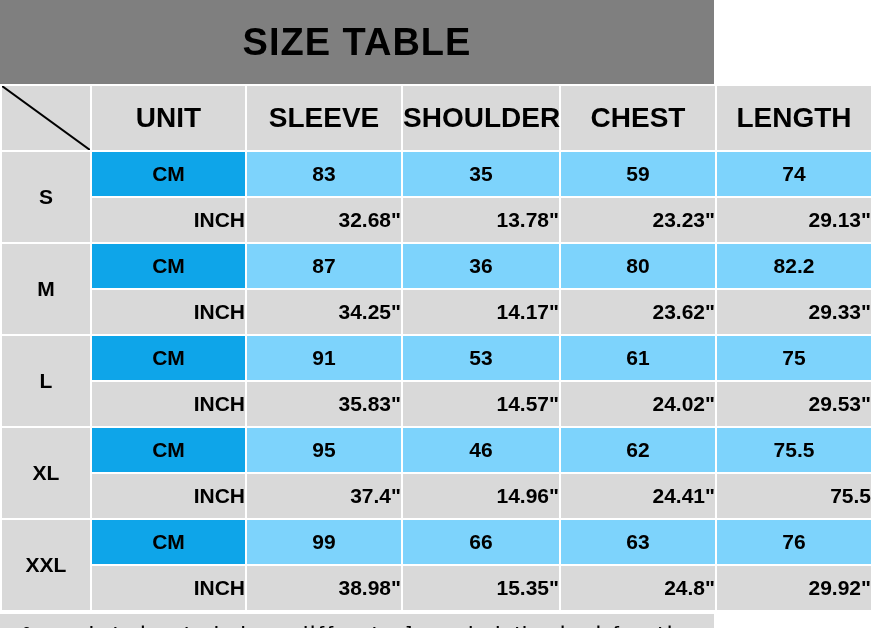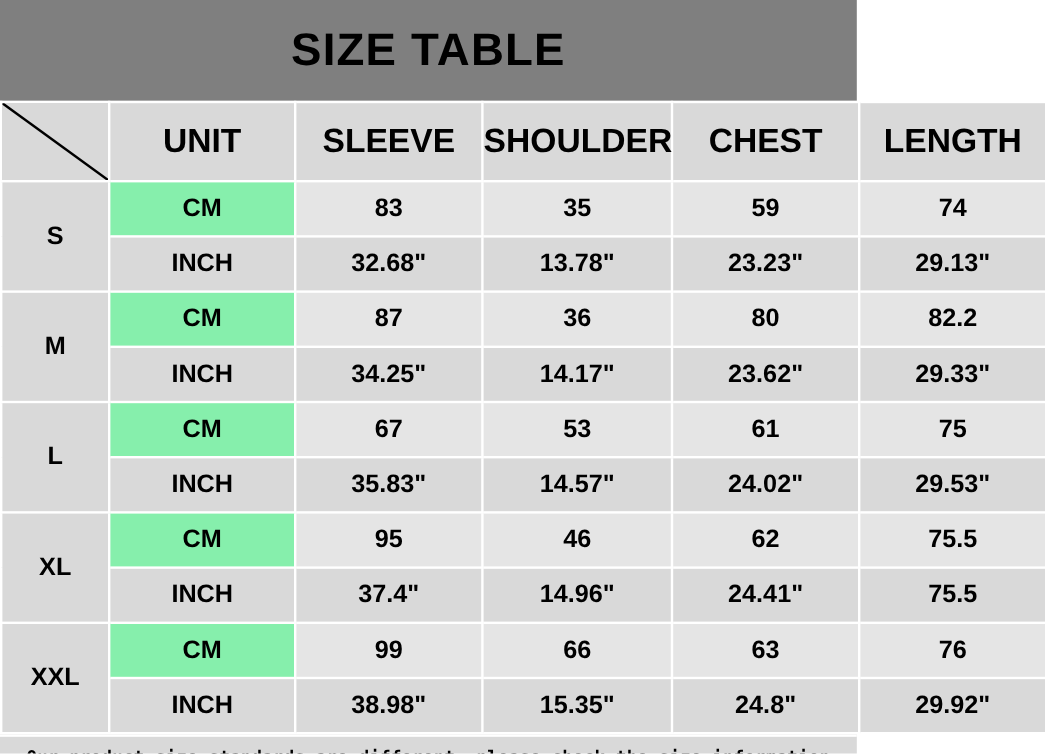--- a/index.html
+++ b/index.html
@@ -80,34 +80,34 @@
     height: 100%;
   }
 
   
   td.size-cell {
     background: #d9d9d9;
     font-size: 22px;
   }
   
   td.unit-cell {
-    background: #86efac;
+    background: #0ea5e9;
   }
   td.unit-cell.shaded {
     background: #d9d9d9;
   }
   
   td.val {
-    background: #e5e5e5;
+    background: #7dd3fc;
   }
   td.val.shaded {
     background: #d9d9d9;
   }
   tr.row-cm td { height: 44px; }
-  tr.row-inch td { height: 44px; }
+  tr.row-inch td { height: 44px; text-align: right; }
 
   
   .note {
     background: #d9d9d9;
     padding: 8px 10px 10px 10px;
     text-align: center;
     font-family: "DejaVu Sans Mono", monospace;
     font-size: 14.5px;
     font-weight: bold;
     color: #000000;
@@ -177,21 +177,21 @@
         <td class="unit-cell shaded">INCH</td>
         <td class="val shaded">34.25"</td>
         <td class="val shaded">14.17"</td>
         <td class="val shaded">23.62"</td>
         <td class="val shaded">29.33"</td>
       </tr>
 
       <tr class="row-cm">
         <td class="size-cell" rowspan="2">L</td>
         <td class="unit-cell">CM</td>
-        <td class="val">67</td>
+        <td class="val">91</td>
         <td class="val">53</td>
         <td class="val">61</td>
         <td class="val">75</td>
       </tr>
       <tr class="row-inch">
         <td class="unit-cell shaded">INCH</td>
         <td class="val shaded">35.83"</td>
         <td class="val shaded">14.57"</td>
         <td class="val shaded">24.02"</td>
         <td class="val shaded">29.53"</td>

